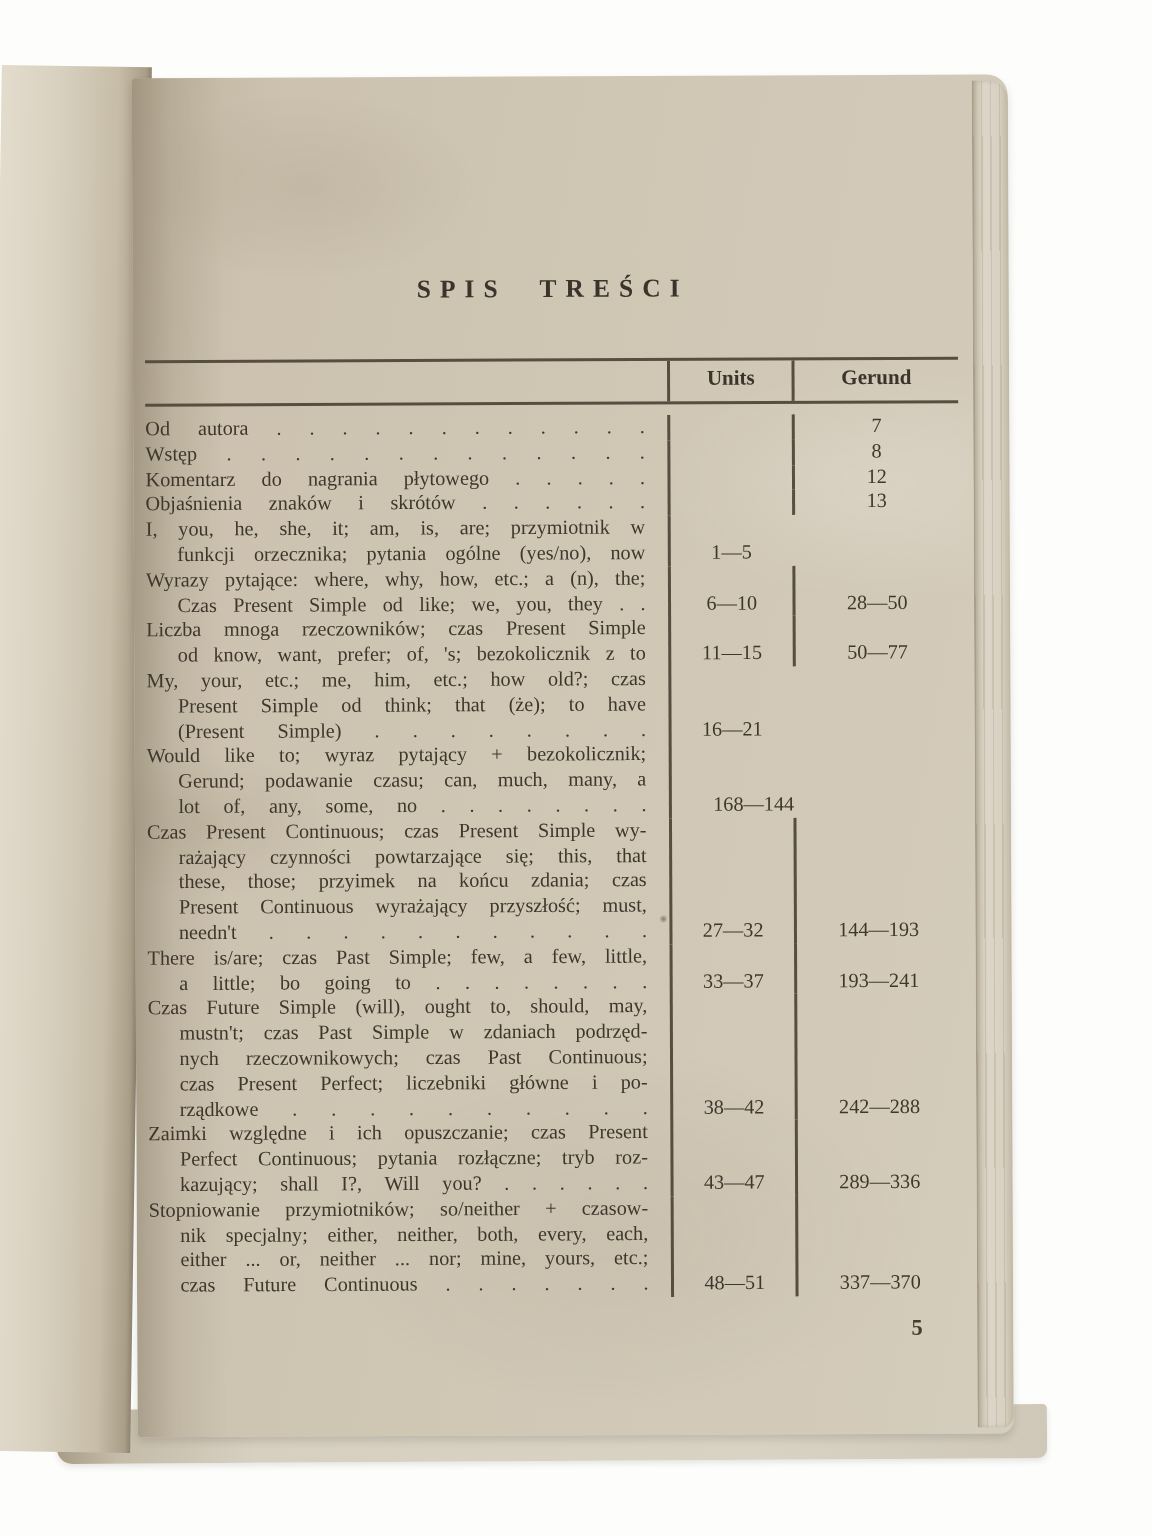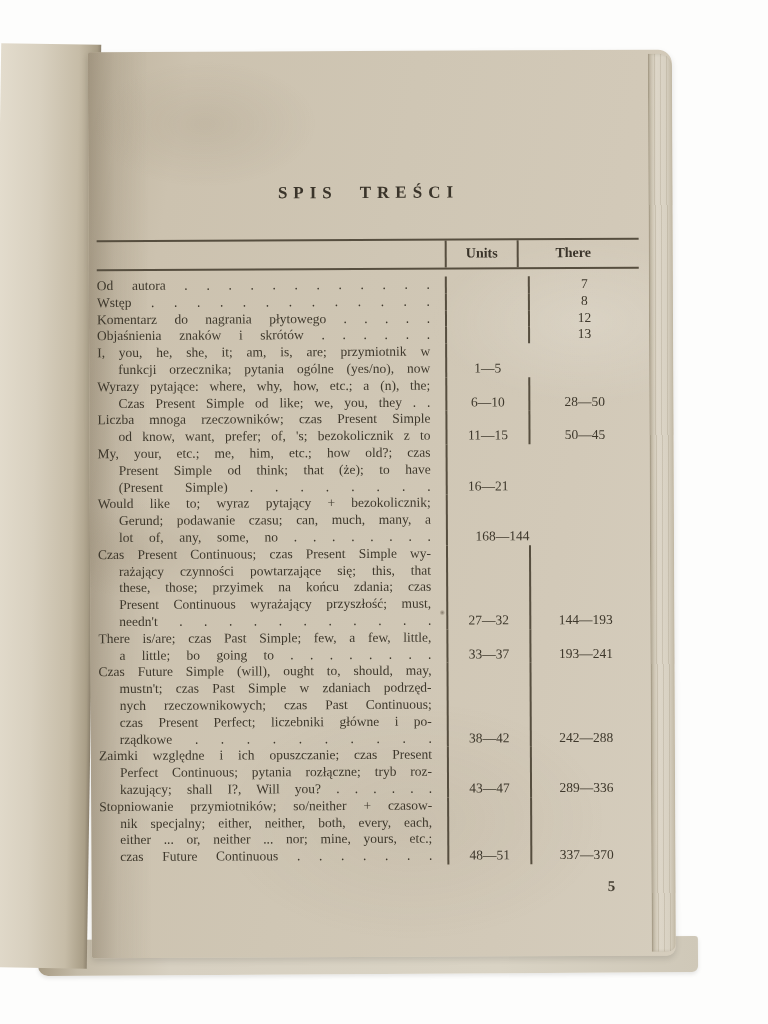--- a/index.html
+++ b/index.html
@@ -58,21 +58,21 @@
   }
   
   .toc{position:absolute;left:8px;top:188px;width:542px;font-size:13.5px;line-height:16.8px;}
   .rule-top{border-top:2px solid #564e3f;}
   .toc-header{display:flex;height:27px;border-bottom:2px solid #564e3f;}
   .toc-header .h-spacer{width:348px;}
   .toc-header .h-cell{
     display:flex;align-items:center;justify-content:center;
     font-weight:bold;font-size:14px;color:#3a342a;border-left:2px solid #564e3f;box-sizing:border-box;
   }
-  .h-units{width:72px;}
+  .h-units{width:83px;}
   .h-pages{width:111px;}
   .toc-body{padding-top:7px;}
   .toc-row{display:flex;align-items:stretch;}
   .cell-text{width:348px;box-sizing:border-box;padding-right:15px;}
   .tline{text-align:justify;text-align-last:justify;}
   .tline.indent{padding-left:21px;}
   .cell-units,.cell-pages{
     display:flex;align-items:flex-end;justify-content:center;
     border-left:2px solid #564e3f;box-sizing:border-box;
   }
@@ -94,21 +94,21 @@
   <div class="edge-strip"></div>
   <div class="page-content">
 
     <div class="title">SPIS TREŚCI</div>
 
     <div class="toc">
       <div class="rule-top"></div>
       <div class="toc-header">
         <div class="h-spacer"></div>
         <div class="h-cell h-units">Units</div>
-        <div class="h-cell h-pages">There</div>
+        <div class="h-cell h-pages">Gerund</div>
       </div>
       <div class="toc-body">
           <div class="toc-row">
             <div class="cell-text">
               <div class="tline">Od autora . . . . . . . . . . . .</div>
             </div>
             <div class="cell-units"></div>
             <div class="cell-pages">
               <span>7</span>
             </div>
@@ -163,21 +163,21 @@
           </div>
           <div class="toc-row">
             <div class="cell-text">
               <div class="tline">Liczba mnoga rzeczowników; czas Present Simple</div>
               <div class="tline indent">od know, want, prefer; of, 's; bezokolicznik z to</div>
             </div>
             <div class="cell-units">
               <span>11—15</span>
             </div>
             <div class="cell-pages">
-              <span>50—45</span>
+              <span>50—77</span>
             </div>
           </div>
           <div class="toc-row">
             <div class="cell-text">
               <div class="tline">My, your, etc.; me, him, etc.; how old?; czas</div>
               <div class="tline indent">Present Simple od think; that (że); to have</div>
               <div class="tline indent">(Present Simple) . . . . . . . .</div>
             </div>
             <div class="cell-units">
               <span>16—21</span>

